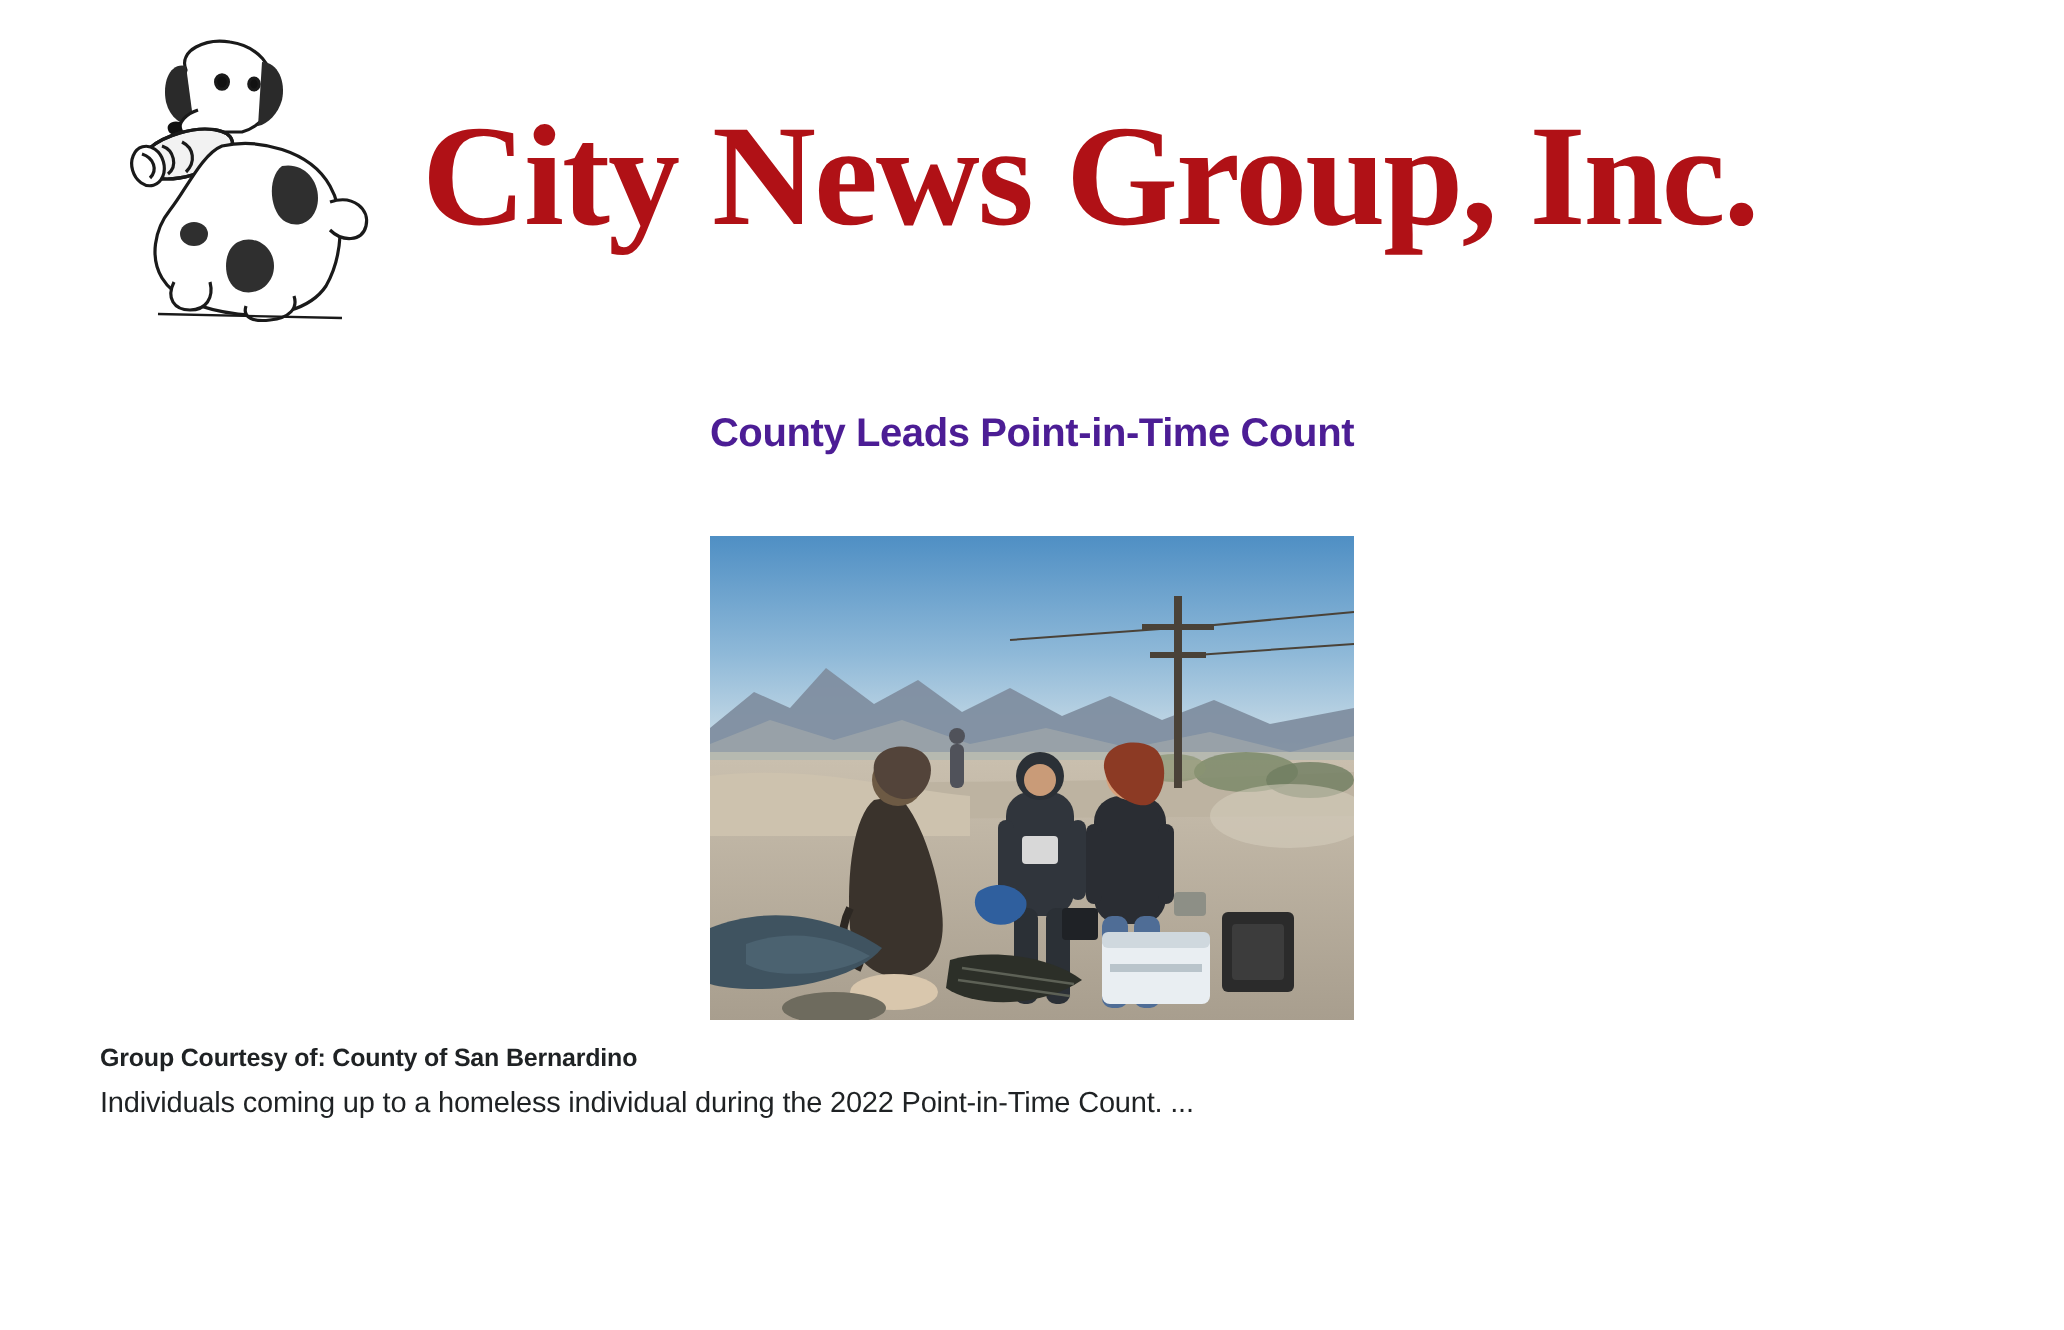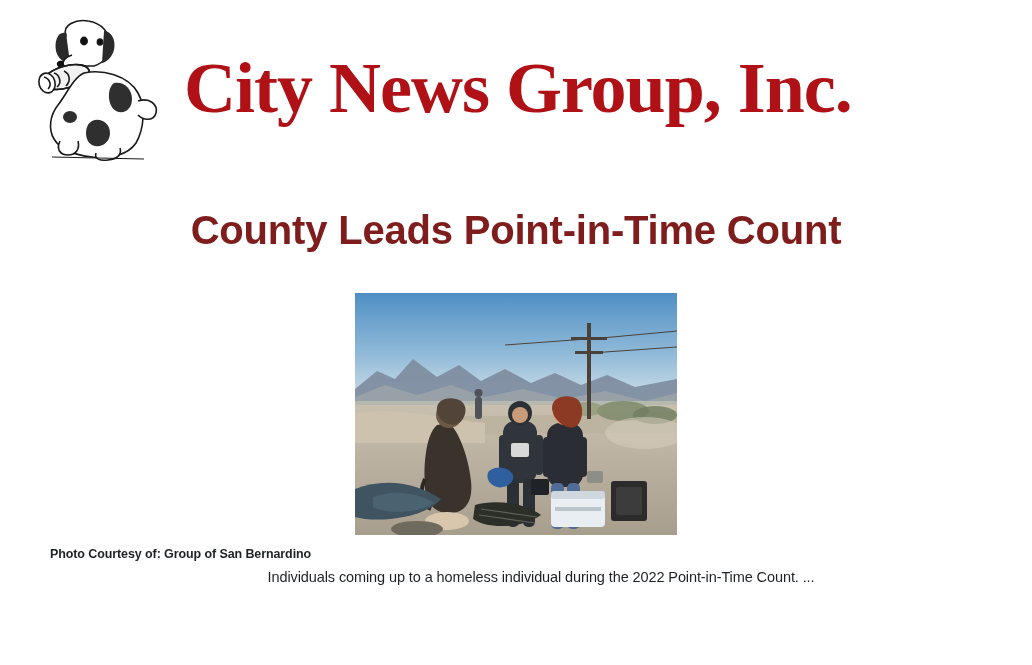--- a/index.html
+++ b/index.html
@@ -16,21 +16,21 @@
     overflow: hidden;
     position: relative;
   }
 
   
   .masthead {
     position: relative;
     height: 175px;
     display: flex;
     align-items: center;
-    padding-left: 32px;
+    padding-left: 59px;
   }
   .logo-mark {
     width: 130px;
     height: 145px;
     flex: 0 0 130px;
     position: relative;
     margin-top: 4px;
   }
   .logo-mark svg { display: block; width: 100%; height: 100%; }
   .masthead-title {
@@ -43,23 +43,23 @@
     margin-left: 22px;
     white-space: nowrap;
   }
 
   
   .headline-block {
     text-align: center;
     padding: 30px 60px 0 60px;
   }
   .headline-1 {
-    font-size: 40px;
-    font-weight: bold;
-    color: #7f1d1d;
+    font-size: 20px;
+    font-weight: bold;
+    color: #4c1d95;
     letter-spacing: -0.2px;
     line-height: 1.25;
   }
   .headline-2 {
     font-size: 32px;
     font-weight: bold;
     font-style: italic;
     color: #1f2224;
     letter-spacing: -0.3px;
     line-height: 1.25;
@@ -89,21 +89,20 @@
     font-size: 12.5px;
     font-weight: bold;
     color: #1f2224;
     letter-spacing: -0.1px;
   }
   .caption {
     font-size: 14.5px;
     color: #1f2224;
     margin-top: 8px;
     letter-spacing: -0.1px;
-    text-align: center;
   }
 </style>
 </head>
 <body>
 
 <div class="masthead">
 
   <div class="logo-mark">
     <svg viewBox="0 0 130 145" xmlns="http://www.w3.org/2000/svg">
       <g fill="none" stroke="#1a1a1a" stroke-width="1.6">
@@ -240,15 +239,15 @@
 
       <rect x="176" y="186" width="18" height="16" rx="2" fill="#1f2226"></rect>
       <rect x="232" y="178" width="16" height="12" rx="2" fill="#8d8f86"></rect>
 
       <ellipse cx="290" cy="140" rx="40" ry="16" fill="#d6cdbd" opacity="0.55"></ellipse>
     </svg>
   </div>
 </div>
 
 <div class="caption-block">
-  <div class="credit">Photo Courtesy of: Group of San Bernardino</div>
+  <div class="credit">Group Courtesy of: County of San Bernardino</div>
   <div class="caption">Individuals coming up to a homeless individual during the 2022 Point-in-Time Count. ...</div>
 </div>
 
 </body></html>

